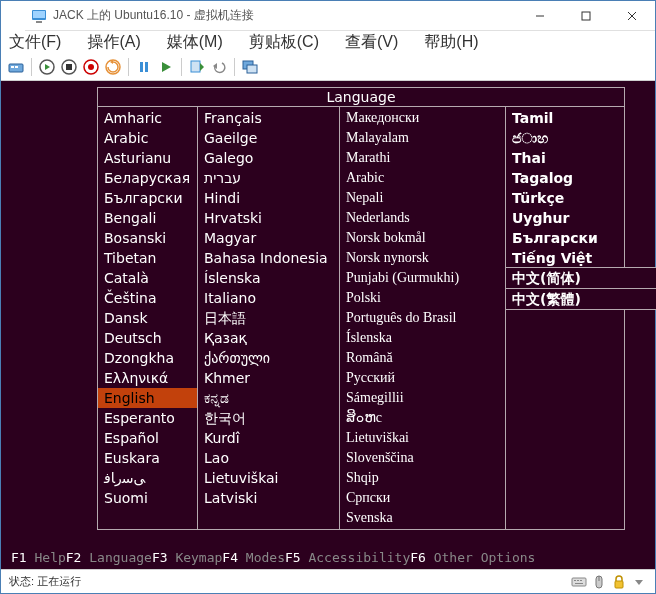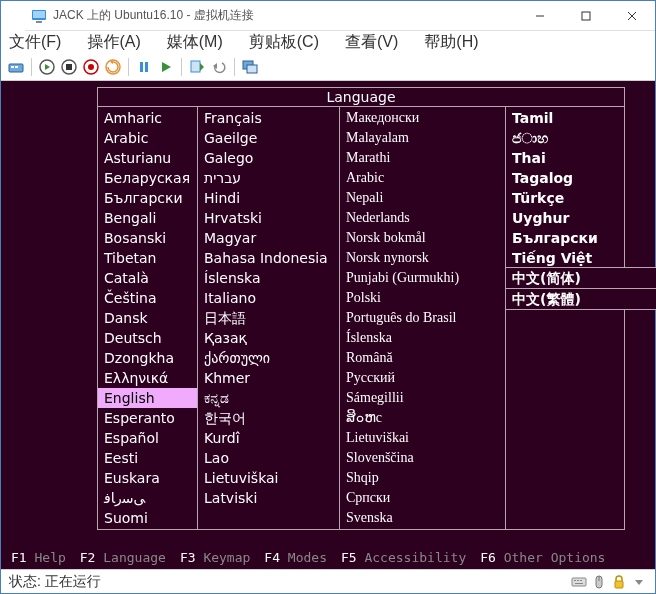--- a/index.html
+++ b/index.html
@@ -20,24 +20,24 @@
 .langbox-title { text-align: center; padding: 1px 0; border-bottom: 1px solid #b5a9af; color: #fff; }
 .langcols { display: flex; }
 .langcol { border-right: 1px solid #b5a9af; padding: 1px 0; }
 .langcol:last-child { border-right: none; font-weight: bold; }
 .c0 { width: 100px; }
 .c1 { width: 142px; }
 .c2 { width: 166px; font-family: Liberation Serif, serif; }
 .c3 { width: 118px; }
 .c3 .langitem.ext { position: relative; width: 160px; border-top: 1px solid #b5a9af; border-right: 1px solid #b5a9af; border-bottom: 1px solid #b5a9af; margin-top: -1px; background: #2c001e; }
 .langitem { padding: 0 6px; line-height: 20px; white-space: nowrap; color: #fff; cursor: default; }
-.langitem.sel { background: #f0abfc; color: #000; }
-.fbar { position: absolute; left: 0; bottom: 0; width: 100%; padding: 2px 10px 4px; font-family: monospace; font-size: 13px; color: #888; display: flex; gap: 14px; }
+.langitem.sel { background: #c2410c; color: #000; }
+.fbar { position: absolute; left: 0; bottom: 0; width: 100%; padding: 2px 10px 4px; font-family: monospace; font-size: 13px; color: #888; display: flex; }
 .fbar .fk { color: #fff; }
-.statusbar { height: 24px; border-top: 1px solid #d0d0d0; display: flex; align-items: center; padding: 0 8px; font-size: 14px; color: #333; }
+.statusbar { height: 24px; border-top: 1px solid #d0d0d0; display: flex; align-items: center; padding: 0 8px; font-size: 11px; color: #333; }
 .statusbar .right { margin-left: auto; display: flex; gap: 4px; align-items: center; }
 .sicon { width: 16px; height: 16px; }
 </style>
 </head>
 <body>
 
 <div class="window">
   <div class="titlebar">
     <span class="titlebar-icon">
       <svg viewBox="0 0 16 16">
@@ -159,21 +159,20 @@
             <div class="langitem">Tibetan</div>
             <div class="langitem">Català</div>
             <div class="langitem">Čeština</div>
             <div class="langitem">Dansk</div>
             <div class="langitem">Deutsch</div>
             <div class="langitem">Dzongkha</div>
             <div class="langitem">Ελληνικά</div>
             <div class="langitem sel">English</div>
             <div class="langitem">Esperanto</div>
             <div class="langitem">Español</div>
-            <div class="langitem">Eesti</div>
             <div class="langitem">Euskara</div>
             <div class="langitem">ﻰﺳﺭﺎﻓ</div>
             <div class="langitem">Suomi</div>
           </div>
           <div class="langcol c1">
             <div class="langitem">Français</div>
             <div class="langitem">Gaeilge</div>
             <div class="langitem">Galego</div>
             <div class="langitem">עברית</div>
             <div class="langitem">Hindi</div>

